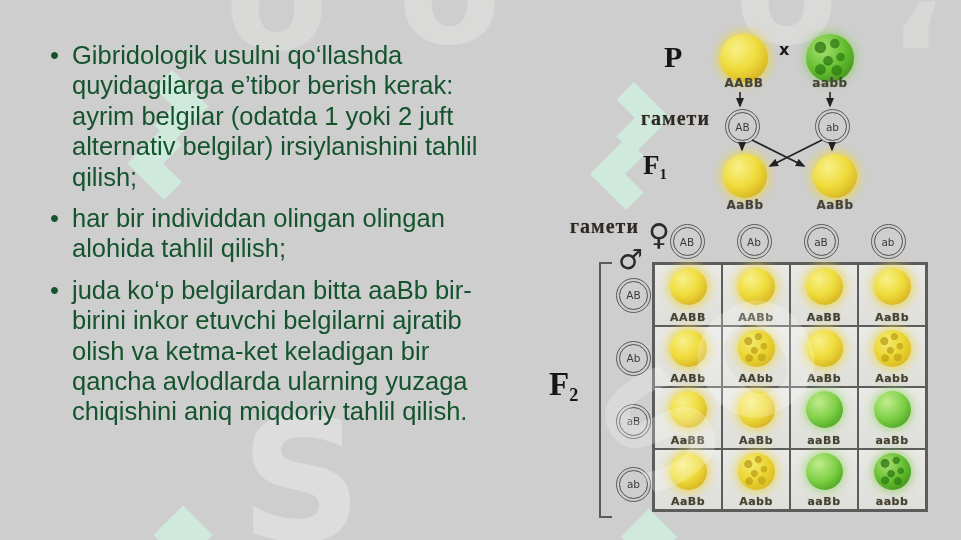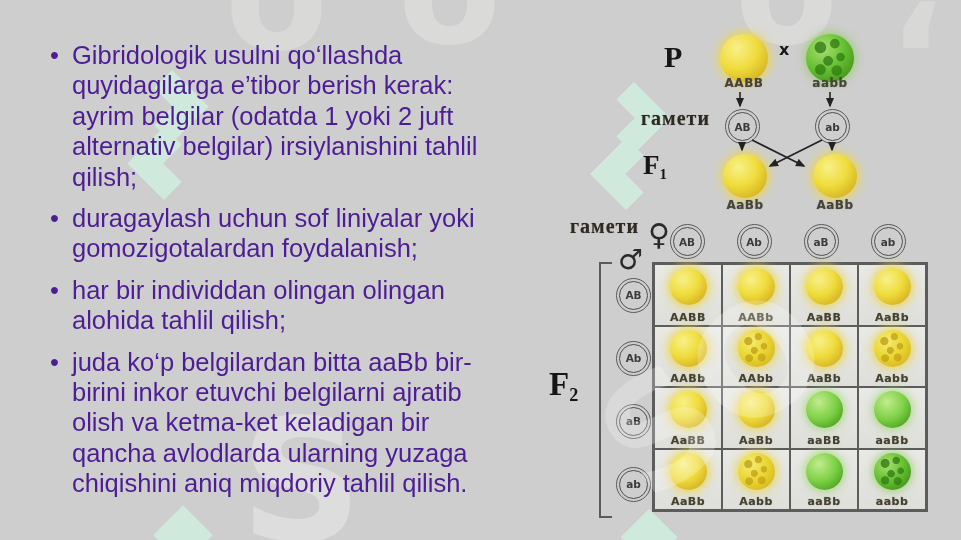--- a/index.html
+++ b/index.html
@@ -8,38 +8,38 @@
 
   
   .wm{position:absolute;pointer-events:none;}
   .wm-logo svg{display:block;}
   .wm-text{font-family:"DejaVu Sans",sans-serif;font-weight:bold;line-height:1;}
   .wm-under{z-index:0;}
   .wm-over{z-index:6;}
   .mint-diamond{position:absolute;background:#cfeadc;transform:rotate(45deg);z-index:0;}
 
   
-  .bullets{position:absolute;left:50px;top:40px;width:505px;z-index:2;color:#4c1d95;
+  .bullets{position:absolute;left:50px;top:40px;width:505px;z-index:2;color:#14532d;
            font-size:25.5px;line-height:30.4px;}
   .bullet{position:relative;padding-left:22px;margin-bottom:11px;}
   .bullet::before{content:"\2022";position:absolute;left:0;top:0;}
   .bullet-text{white-space:pre-line;}
 
   
   .diagram{position:absolute;inset:0;z-index:2;}
   .dlabel{position:absolute;font-family:"Liberation Serif",serif;font-weight:bold;color:#161616;}
   .sub{font-size:0.55em;vertical-align:-0.35em;}
   .gameti{font-size:20px;color:#2e2922;letter-spacing:1px;text-shadow:0 0 1px rgba(60,50,40,.45);}
   .sex{position:absolute;font-family:"DejaVu Sans",sans-serif;color:#2a2a2a;}
   .geno{position:absolute;width:64px;text-align:center;font-family:"DejaVu Sans",sans-serif;
         font-weight:bold;font-size:12px;color:#46443a;letter-spacing:.5px;
         text-shadow:0 0 1px rgba(90,85,70,.55);}
   .gcircle{position:absolute;width:27px;height:27px;border:1.4px solid #4d4d4d;outline:1px solid #5a5a5a;
            outline-offset:2px;border-radius:50%;display:flex;align-items:center;justify-content:center;
-           font-family:"DejaVu Sans",sans-serif;font-weight:bold;font-size:10.5px;color:#3b3b3b;}
+           font-family:"DejaVu Sans",sans-serif;font-weight:normal;font-size:10.5px;color:#3b3b3b;}
   .pea{position:absolute;border-radius:50%;}
   .pea-lg{width:48px;height:48px;}
   .pea-md{width:44px;height:44px;}
   .pea-ys{background:radial-gradient(circle at 35% 30%, #f8f08a 0%, #efdc3c 45%, #d8b624 78%, #c9a51d 100%);
           box-shadow:0 0 9px 3px rgba(235,215,80,.85);}
   .pea-yw{background:
       radial-gradient(circle at 28% 30%, rgba(172,136,8,.6) 0 10%, transparent 12%),
       radial-gradient(circle at 55% 18%, rgba(172,136,8,.55) 0 9%, transparent 11%),
       radial-gradient(circle at 44% 55%, rgba(172,136,8,.55) 0 11%, transparent 13%),
       radial-gradient(circle at 70% 44%, rgba(172,136,8,.5) 0 9%, transparent 11%),
@@ -103,24 +103,20 @@
 
   <div class="bullets">
     <div class="bullet">
       <span class="bullet-text">Gibridologik usulni qo‘llashda
 quyidagilarga e’tibor berish kerak:
 ayrim belgilar (odatda 1 yoki 2 juft
 alternativ belgilar) irsiylanishini tahlil
 qilish;</span>
     </div>
     <div class="bullet">
-      <span class="bullet-text">duragaylash uchun sof liniyalar yoki
-gomozigotalardan foydalanish;</span>
-    </div>
-    <div class="bullet">
       <span class="bullet-text">har bir individdan olingan olingan
 alohida tahlil qilish;</span>
     </div>
     <div class="bullet">
       <span class="bullet-text">juda ko‘p belgilardan bitta aaBb bir-
 birini inkor etuvchi belgilarni ajratib
 olish va ketma-ket keladigan bir
 qancha avlodlarda ularning yuzaga
 chiqishini aniq miqdoriy tahlil qilish.</span>
     </div>

